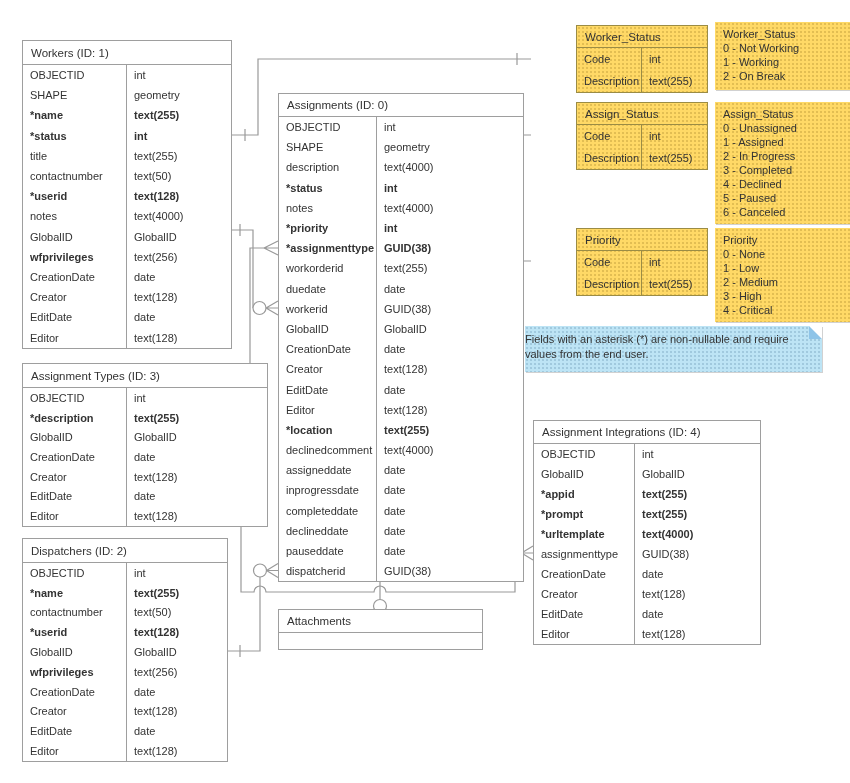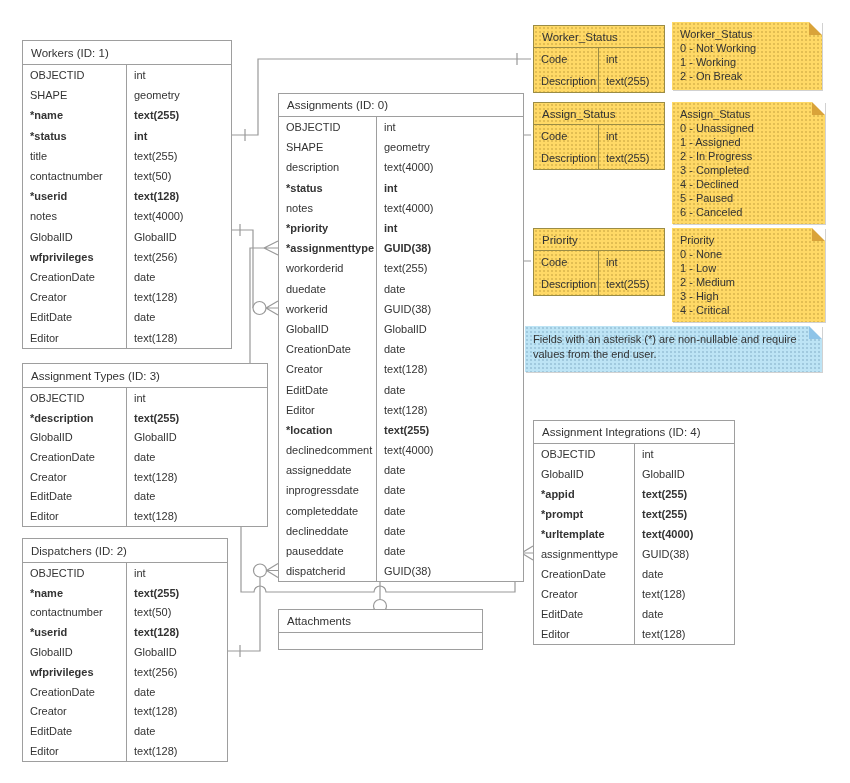--- a/index.html
+++ b/index.html
@@ -24,31 +24,31 @@
   .etable{position:absolute;background:#ffffff;border:1px solid var(--table-border);z-index:2;box-sizing:border-box;}
   .thead{height:var(--hh,24px);display:flex;align-items:center;padding-left:8px;
          border-bottom:1px solid var(--table-border);font-size:11.5px;box-sizing:border-box;}
   .trow{display:flex;height:var(--rh,20px);font-size:11px;box-sizing:border-box;}
   .fname{width:var(--nc,103px);flex:none;padding-left:7px;display:flex;align-items:center;box-sizing:border-box;
          white-space:nowrap;overflow:hidden;}
   .ftype{flex:1;border-left:1px solid var(--table-border);padding-left:7px;display:flex;align-items:center;
          box-sizing:border-box;white-space:nowrap;overflow:hidden;}
   .bold{font-weight:bold;}
 
-  .speck{background-image:radial-gradient(rgba(125,95,10,0.22) 0.8px, transparent 1px);background-size:4px 4px;}
+  .speck{background-image:radial-gradient(rgba(125,95,10,0.22) 0.8px, transparent 1px);background-size:4px 4px;margin-left:43px;}
   .lookup{background-color:var(--sticky-yellow);border:1px solid var(--sticky-yellow-border);}
   .lookup .thead{border-bottom:1px solid var(--sticky-yellow-border);}
   .lookup .ftype{border-left:1px solid var(--sticky-yellow-border);}
 
   .note{position:absolute;z-index:2;background-color:var(--sticky-yellow);
         font-size:11px;line-height:14px;padding:5px 8px;box-sizing:border-box;
         box-shadow:1px 1px 0 rgba(0,0,0,0.18);}
   .note .fold{position:absolute;top:0;right:0;width:0;height:0;
         border-top:13px solid #ffffff;border-left:13px solid var(--fold-yellow);}
-  .note.blue{background-color:var(--note-blue);background-image:radial-gradient(rgba(30,80,120,0.18) 0.8px, transparent 1px);background-size:4px 4px;line-height:14.5px;padding:6px 8px;}
+  .note.blue{background-color:var(--note-blue);background-image:radial-gradient(rgba(30,80,120,0.18) 0.8px, transparent 1px);background-size:4px 4px;line-height:14.5px;padding:6px 0;}
   .note.blue .fold{border-left-color:var(--fold-blue);}
 </style>
 </head>
 <body>
 
 <div class="canvas">
 
   <svg class="connectors" width="850" height="783">
 
     <g>
@@ -351,21 +351,21 @@
           <span class="ftype">GUID(38)</span>
         </div>
       </div>
   </div>
 
   <div class="etable" style="left:278px;top:609px;width:205px;--hh:23px">
     <div class="thead">Attachments</div>
     <div class="trow" style="height:16px"></div>
   </div>
 
-  <div class="etable" style="left:533px;top:420px;width:202px;--hh:23px;--rh:20px;--nc:100px">
+  <div class="etable" style="left:533px;top:420px;width:228px;--hh:23px;--rh:20px;--nc:100px">
     <div class="thead">Assignment Integrations (ID: 4)</div>
     <div>
         <div class="trow">
           <span class="fname">OBJECTID</span>
           <span class="ftype">int</span>
         </div>
         <div class="trow">
           <span class="fname">GlobalID</span>
           <span class="ftype">GlobalID</span>
         </div>

